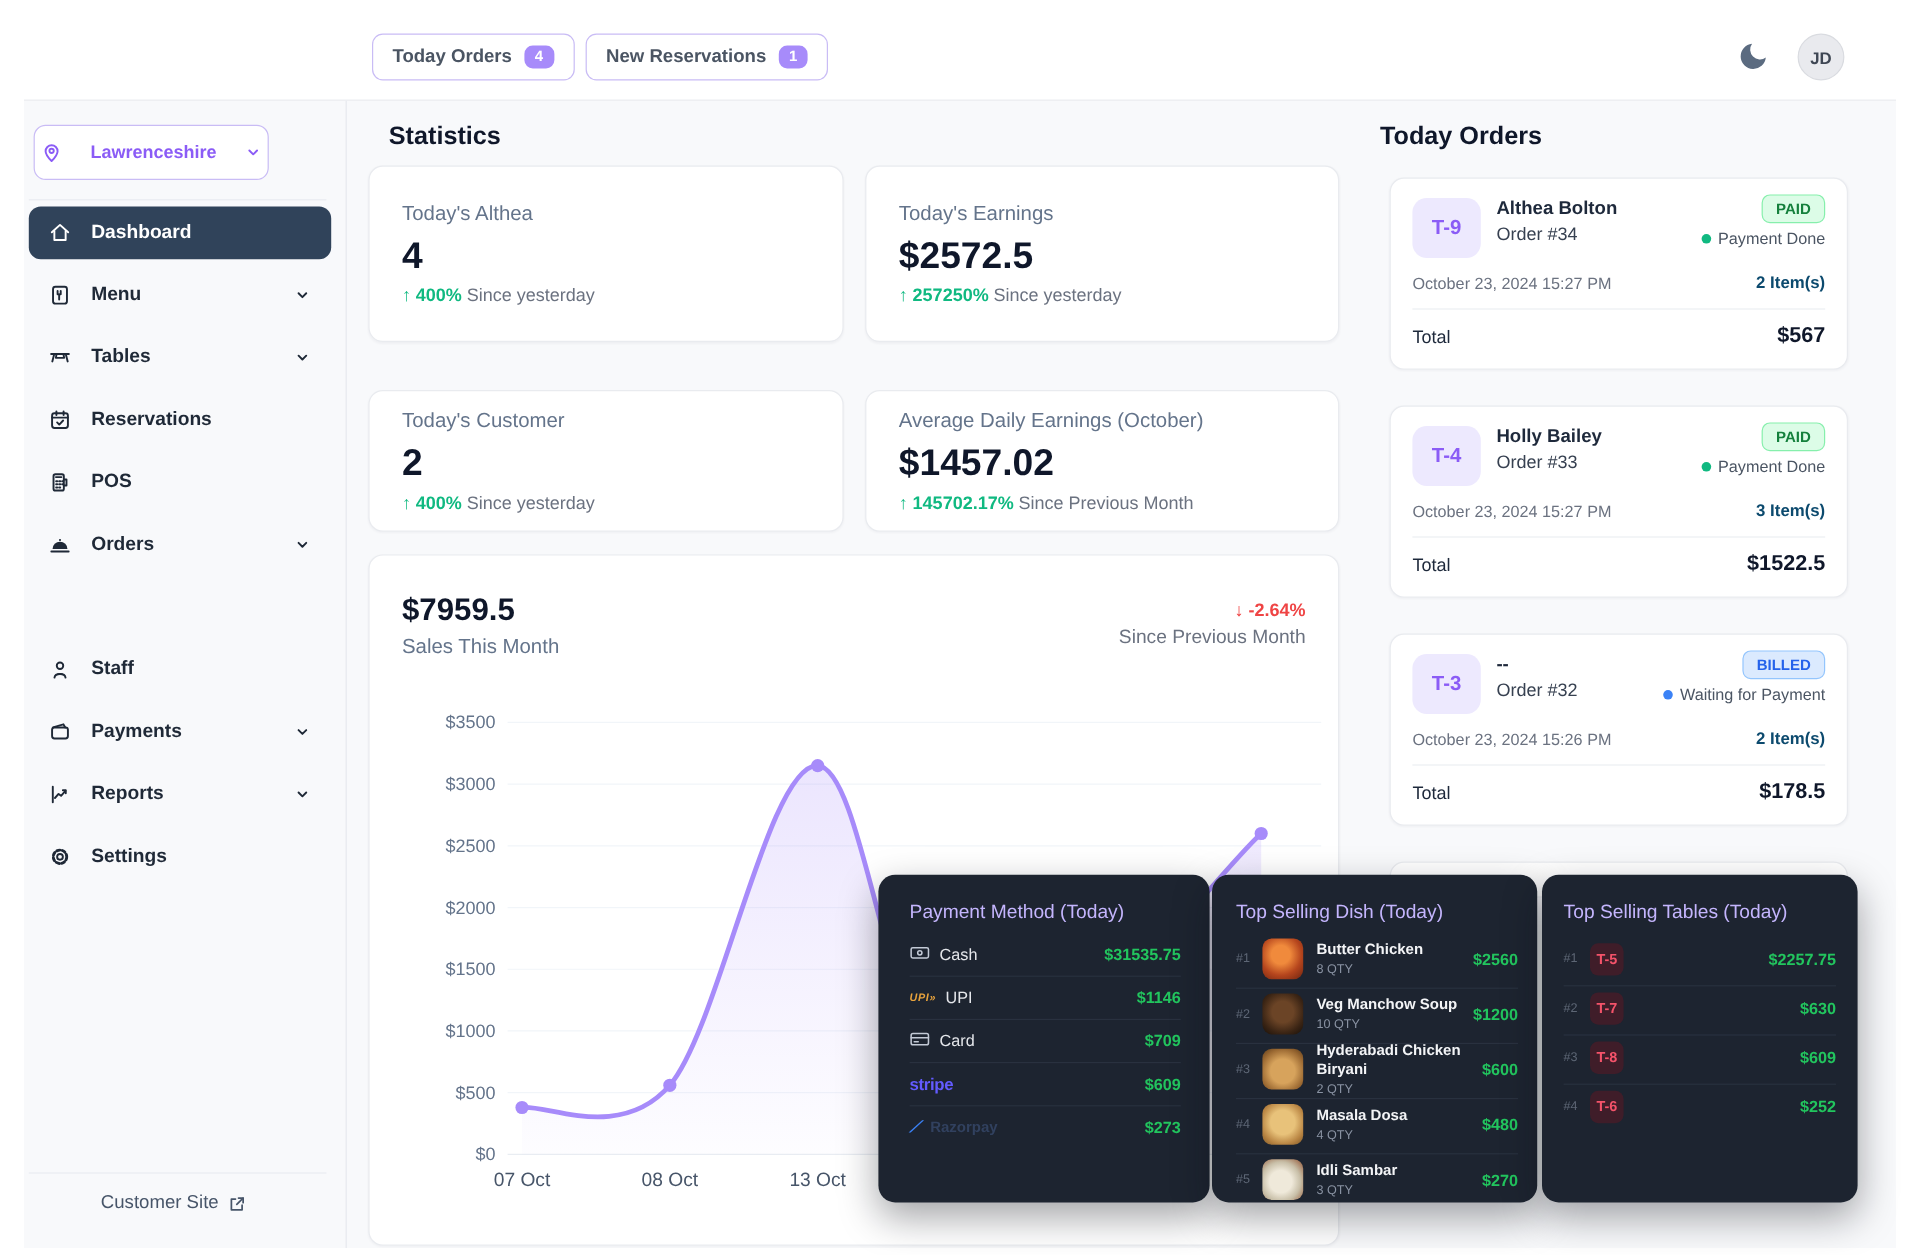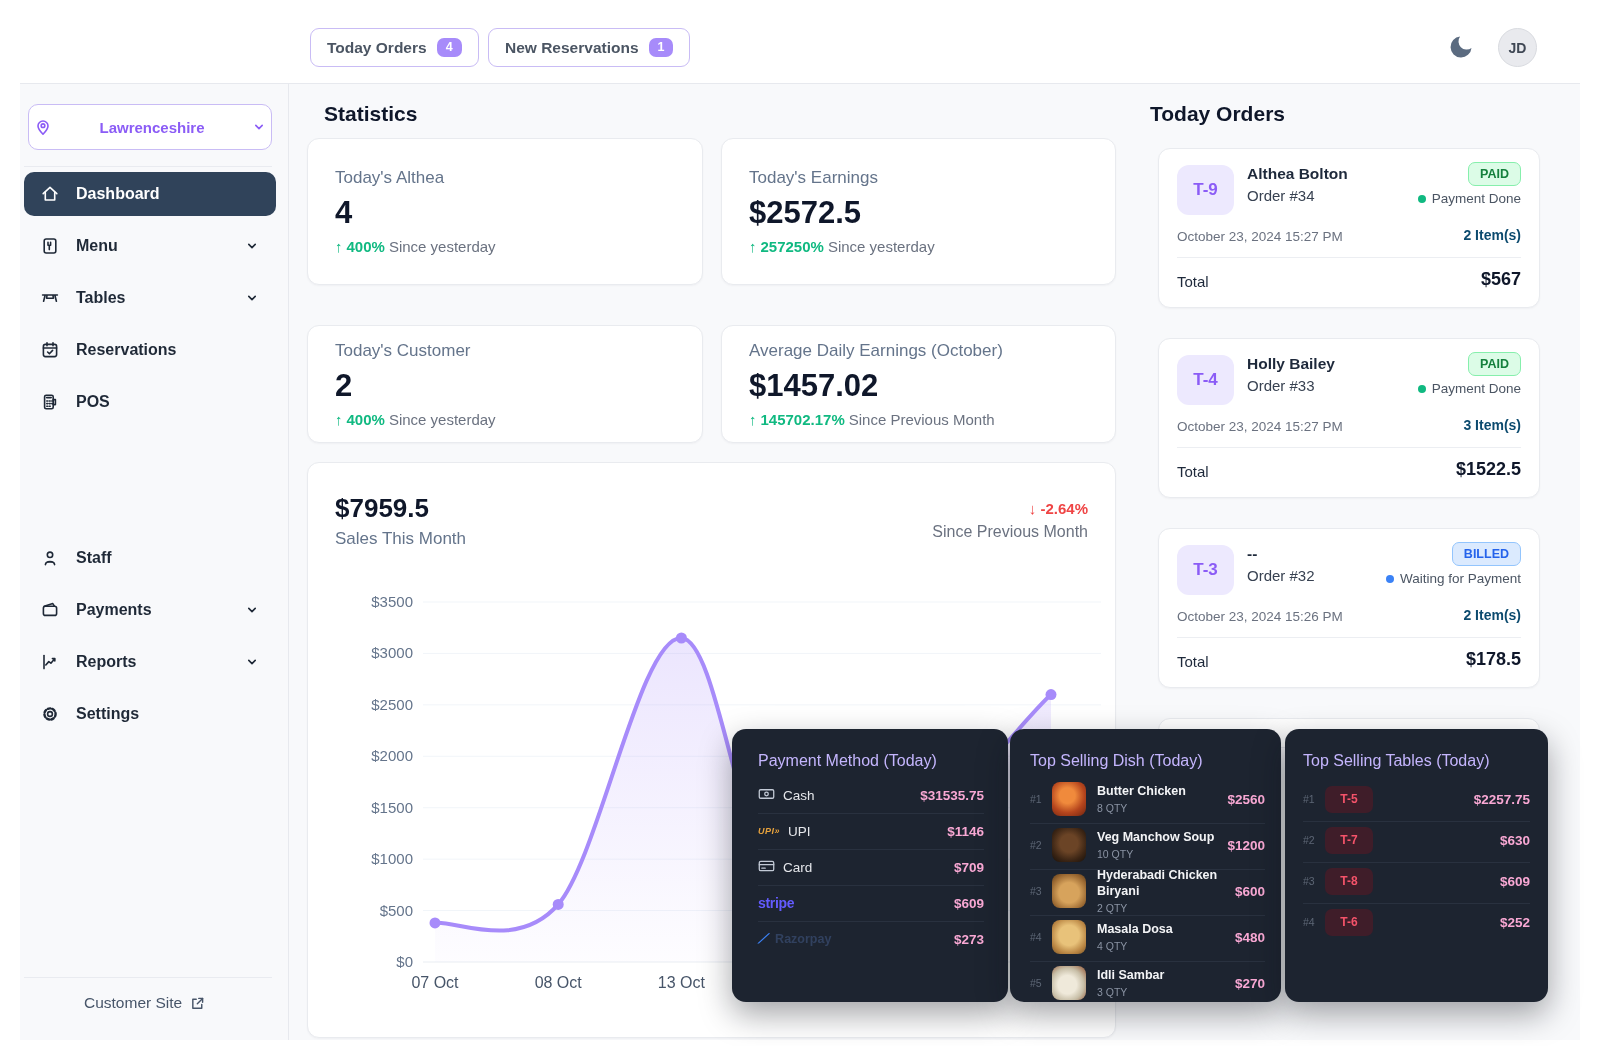--- a/index.html
+++ b/index.html
@@ -17,21 +17,21 @@
   .moon { position:absolute; top:33px; left:1447px; width:28px; height:28px; cursor:pointer; }
   .avatar { position:absolute; top:28px; left:1498px; width:39px; height:39px; border-radius:50%;
             background:#e9eaee; border:1px solid #d9dbe0; display:flex; align-items:center; justify-content:center;
             font-size:14px; font-weight:700; color:#3f4754; cursor:pointer; }
 
   
   .content-bg { position:absolute; left:20px; top:84px; width:1560px; height:956px; background:#f8f9fb; }
   .v-divider { position:absolute; left:288px; top:84px; width:1px; height:956px; background:#e7e9ee; }
 
   
-  .loc-select { position:absolute; left:28px; top:104px; width:244px; height:46px; background:#ffffff;
+  .loc-select { position:absolute; left:28px; top:104px; width:196px; height:46px; background:#ffffff;
                 border:1.5px solid #c9bcf5; border-radius:10px; display:flex; align-items:center;
                 padding:0 4px; cursor:pointer; }
   .loc-label { flex:1; text-align:center; color:#8b5cf6; font-weight:700; font-size:15px; }
   .side-divider { position:absolute; left:24px; width:248px; height:1px; background:#e9ebf0; }
   .nav-item { position:absolute; left:24px; width:252px; height:44px; border-radius:10px;
               display:flex; align-items:center; gap:16px; padding:0 16px; cursor:pointer;
               color:#1f2937; font-size:16px; font-weight:600; }
   .nav-item.active { background:#30435a; color:#ffffff; }
   .nav-item .nicon { flex:0 0 auto; }
   .nav-item .nlabel { flex:1; }
@@ -78,38 +78,38 @@
   .o-divider { position:absolute; left:18px; right:18px; top:108px; height:1px; background:#eceef2; }
   .o-total-label { position:absolute; left:18px; top:124px; font-size:15px; color:#1e293b; }
   .o-total { position:absolute; right:18px; top:120px; font-size:18px; font-weight:700; color:#0f172a; }
 
   
   .dark-panel { position:absolute; background:#1d2430; border-radius:14px;
                 box-shadow:0 12px 32px rgba(10,14,22,0.38); z-index:5; }
   .dp-title { position:absolute; font-size:16px; color:#c4b5fd; }
   .dp-row { position:absolute; left:26px; right:24px; display:flex; align-items:center; }
   .dp-sep { position:absolute; left:26px; right:24px; height:1px; background:#29313f; }
-  .dp-amount { margin-left:auto; font-size:13.5px; font-weight:700; color:#f9a8d4; }
+  .dp-amount { margin-left:auto; font-size:13.5px; font-weight:700; color:#22c55e; }
   .pm-label { font-size:13.5px; color:#e5e7eb; display:flex; align-items:center; gap:8px; }
   .pm-icon svg { stroke:#c3cad6; fill:none; stroke-width:1.5; stroke-linecap:round; }
   .upi-mark { font-size:9px; font-weight:800; font-style:italic; color:#e8a33d; letter-spacing:0.5px; }
   .stripe-mark { font-size:14px; font-weight:800; color:#635bff; letter-spacing:-0.3px; }
   .rzp-slash { color:#3b82f6; font-weight:800; font-style:italic; font-size:13px; }
   .rzp-word { color:#31415f; font-size:12.5px; font-weight:700; }
 
   .dish-rank, .tbl-rank { width:22px; font-size:10.5px; color:#5d6675; }
   .thumb { width:34px; height:34px; border-radius:8px; margin-right:11px; flex:0 0 auto; }
   .thumb-1 { background:radial-gradient(circle at 45% 40%, #f08a3c 0 28%, #b5451d 62%, #6e2410 100%); }
   .thumb-2 { background:radial-gradient(circle at 50% 45%, #6b4426 0 35%, #3a2414 70%, #17100a 100%); }
   .thumb-3 { background:radial-gradient(circle at 50% 55%, #d7a35c 0 40%, #9c6a33 72%, #5c3a18 100%); }
   .thumb-4 { background:radial-gradient(circle at 50% 45%, #e8c27a 0 40%, #b98543 72%, #7a5526 100%); }
   .thumb-5 { background:radial-gradient(circle at 45% 55%, #efe9da 0 35%, #c8bfa8 62%, #8f4f2e 100%); }
   .dish-name { font-size:12.5px; font-weight:700; color:#f3f4f6; line-height:1.25; }
   .dish-qty { font-size:10.5px; color:#8a93a3; margin-top:2px; }
-  .tbl-badge { width:48px; height:27px; border-radius:7px; background:#3f1d29; color:#f4536a;
+  .tbl-badge { width:28px; height:27px; border-radius:7px; background:#3f1d29; color:#f4536a;
                display:flex; align-items:center; justify-content:center; font-size:12px; font-weight:700; }
 
   .card-sliver { position:absolute; left:1158px; top:718px; width:382px; height:30px; background:#ffffff;
                  border:1px solid #e9ebef; border-radius:12px 12px 0 0; z-index:1; }
 </style>
 </head>
 <body>
 
 <div id="app">
 
@@ -188,20 +188,31 @@
   <div class="nav-item" style="top:380px;">
     <svg class="nicon" width="20" height="20" viewBox="0 0 20 20">
       <rect x="4.6" y="3.2" width="8.6" height="13.6" rx="1.6"></rect>
         <path d="M6.6 5.6h4.6"></path>
       <path d="M6.8 9h.9M9.3 9h.9M11.8 9h.9M6.8 11.6h.9M9.3 11.6h.9M11.8 11.6h.9M6.8 14.2h.9M9.3 14.2h.9"></path>
       <path d="M13.2 7.6h2.2v5h-2.2"></path>
     </svg>
     <span class="nlabel">POS</span>
   </div>
 
+  <div class="nav-item" style="top:432px;">
+    <svg class="nicon" width="20" height="20" viewBox="0 0 20 20">
+      <path d="M3.8 13.6a6.2 6.2 0 0 1 12.4 0z" fill="#1f2937" stroke="none"></path>
+      <path d="M2.8 15.6h14.4"></path>
+        <circle cx="10" cy="6" r="0.9" fill="#1f2937" stroke="none"></circle>
+    </svg>
+    <span class="nlabel">Orders</span>
+    <svg class="chev" width="16" height="16" viewBox="0 0 20 20" style="stroke-width:2;">
+        <path d="M6 8l4 4 4-4"></path>
+      </svg>
+  </div>
 
 
   <div class="nav-item" style="top:536px;">
     <svg class="nicon" width="20" height="20" viewBox="0 0 20 20">
       <circle cx="10" cy="6.8" r="2.7"></circle>
         <path d="M5.4 16.6c.5-4 8.7-4 9.2 0"></path>
         <path d="M8.4 13.8h3.2"></path>
     </svg>
     <span class="nlabel">Staff</span>
   </div>

